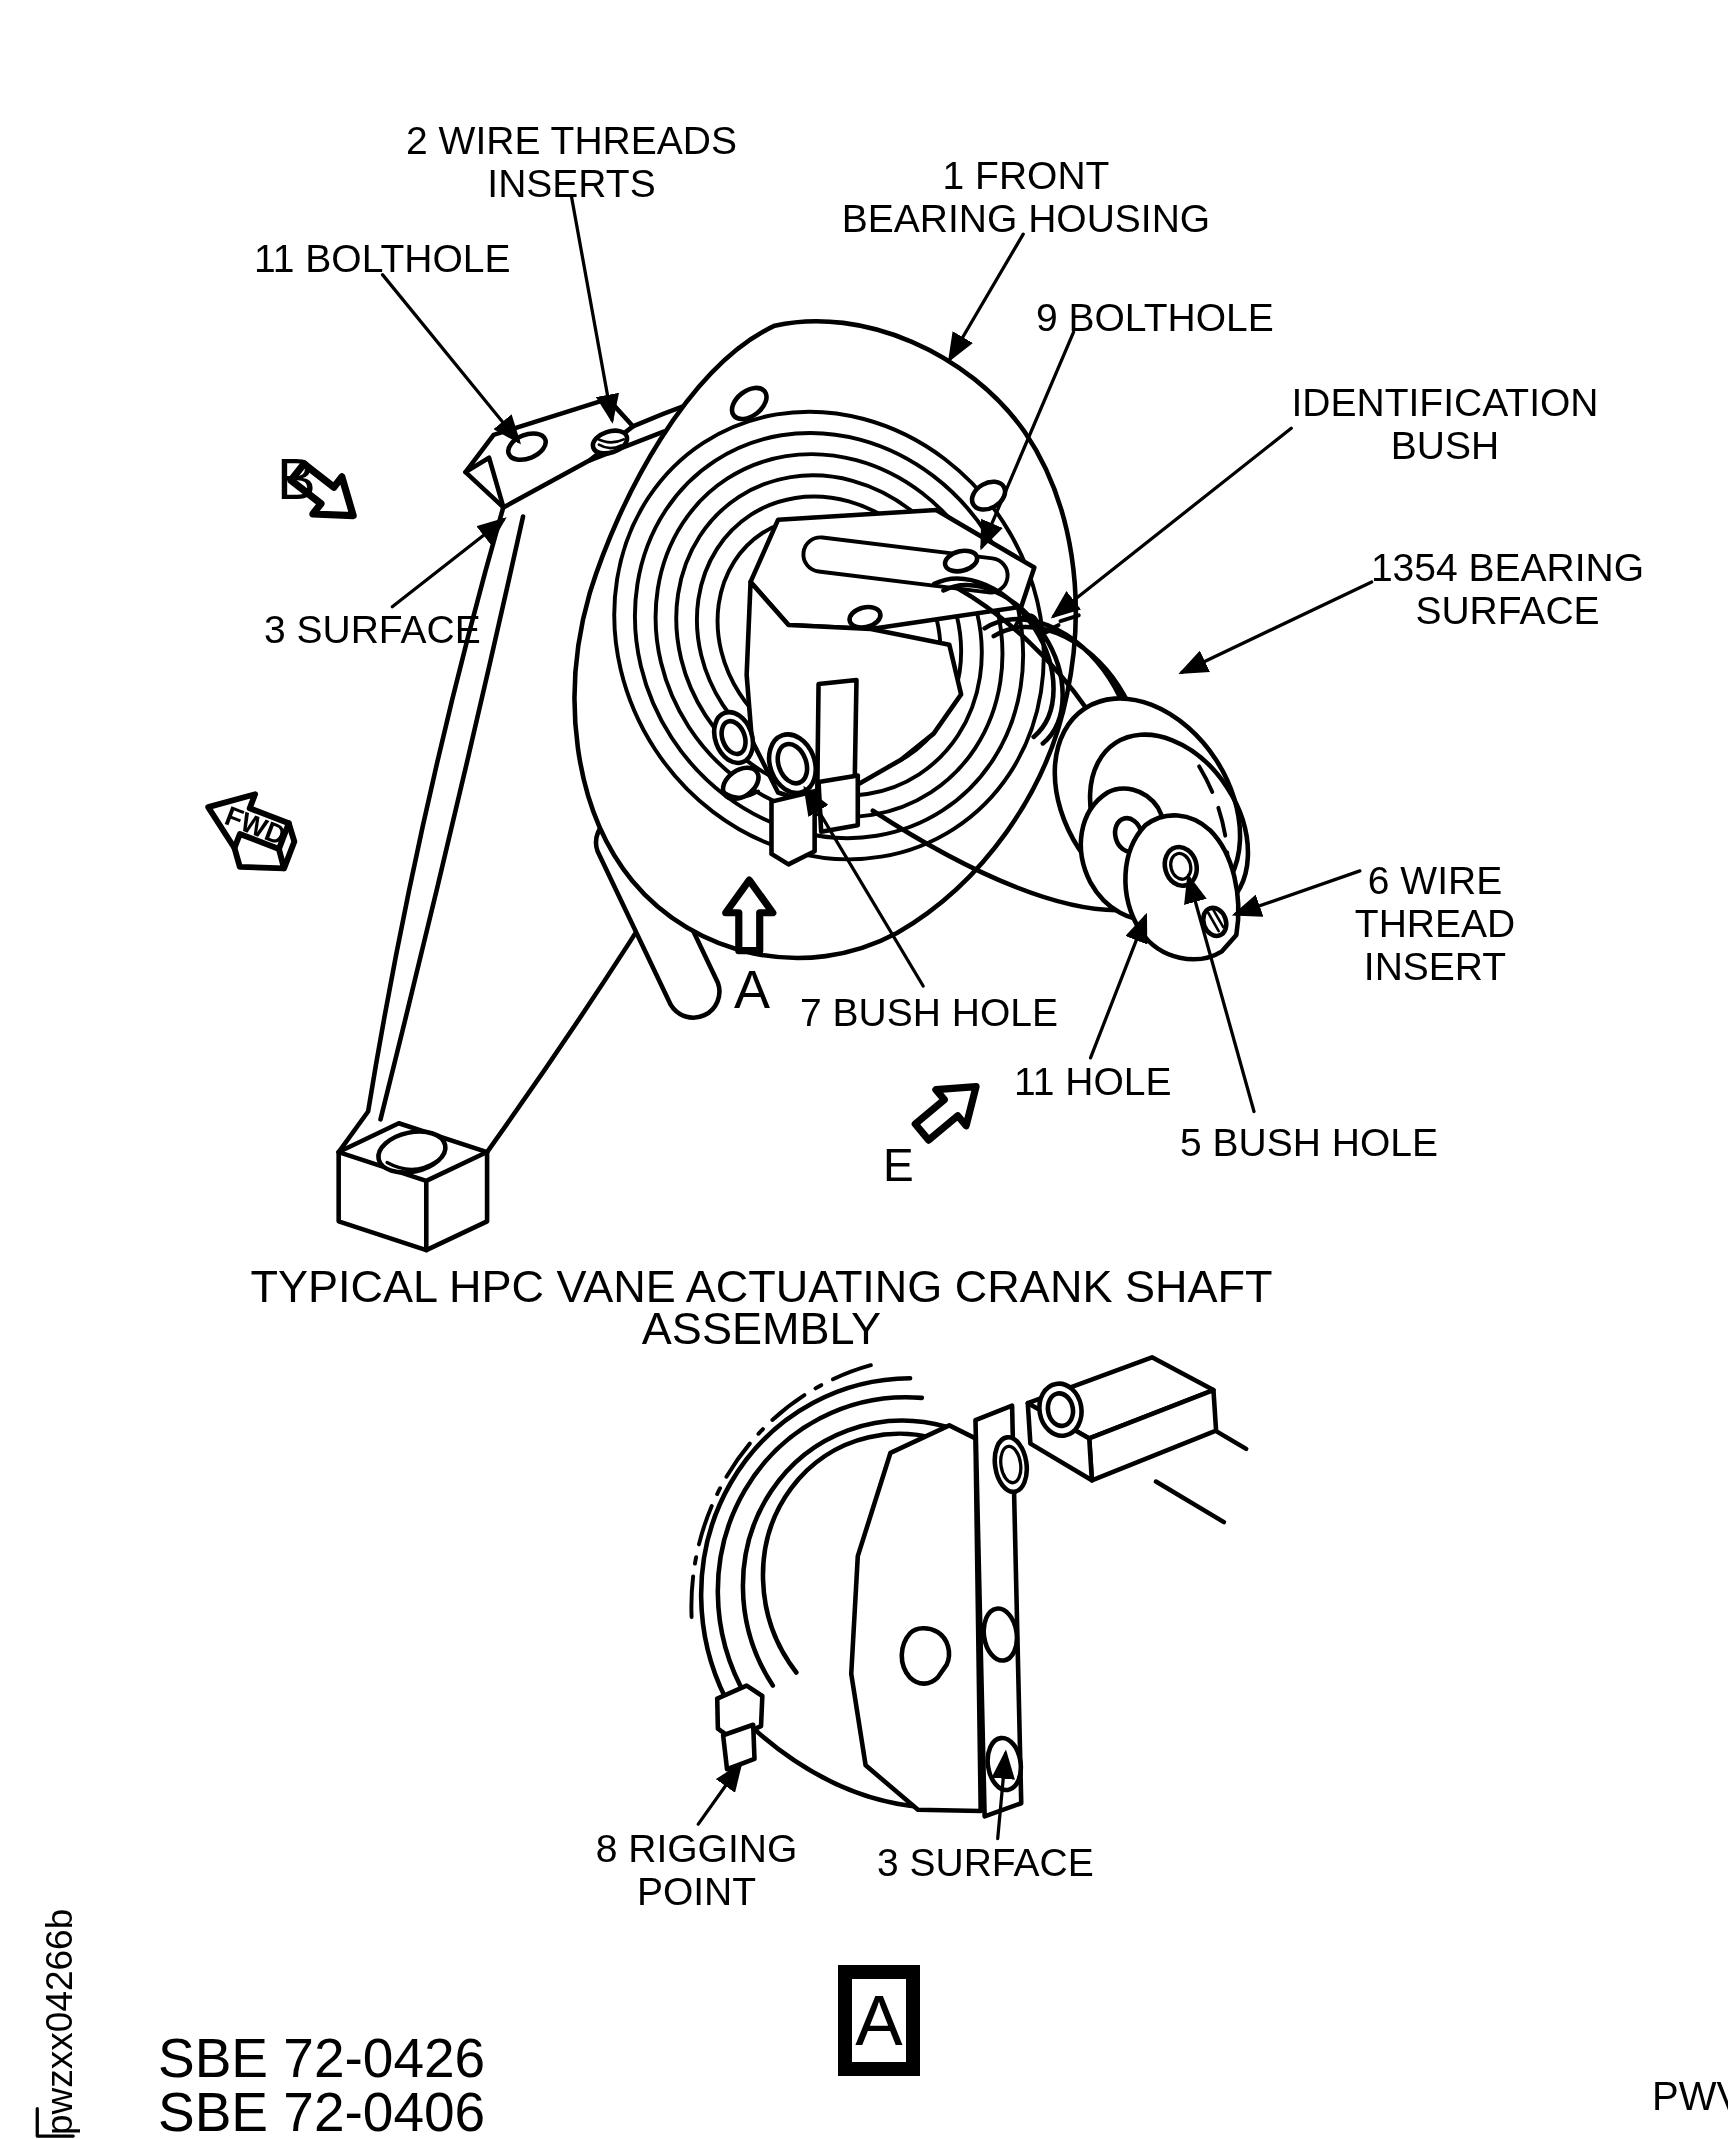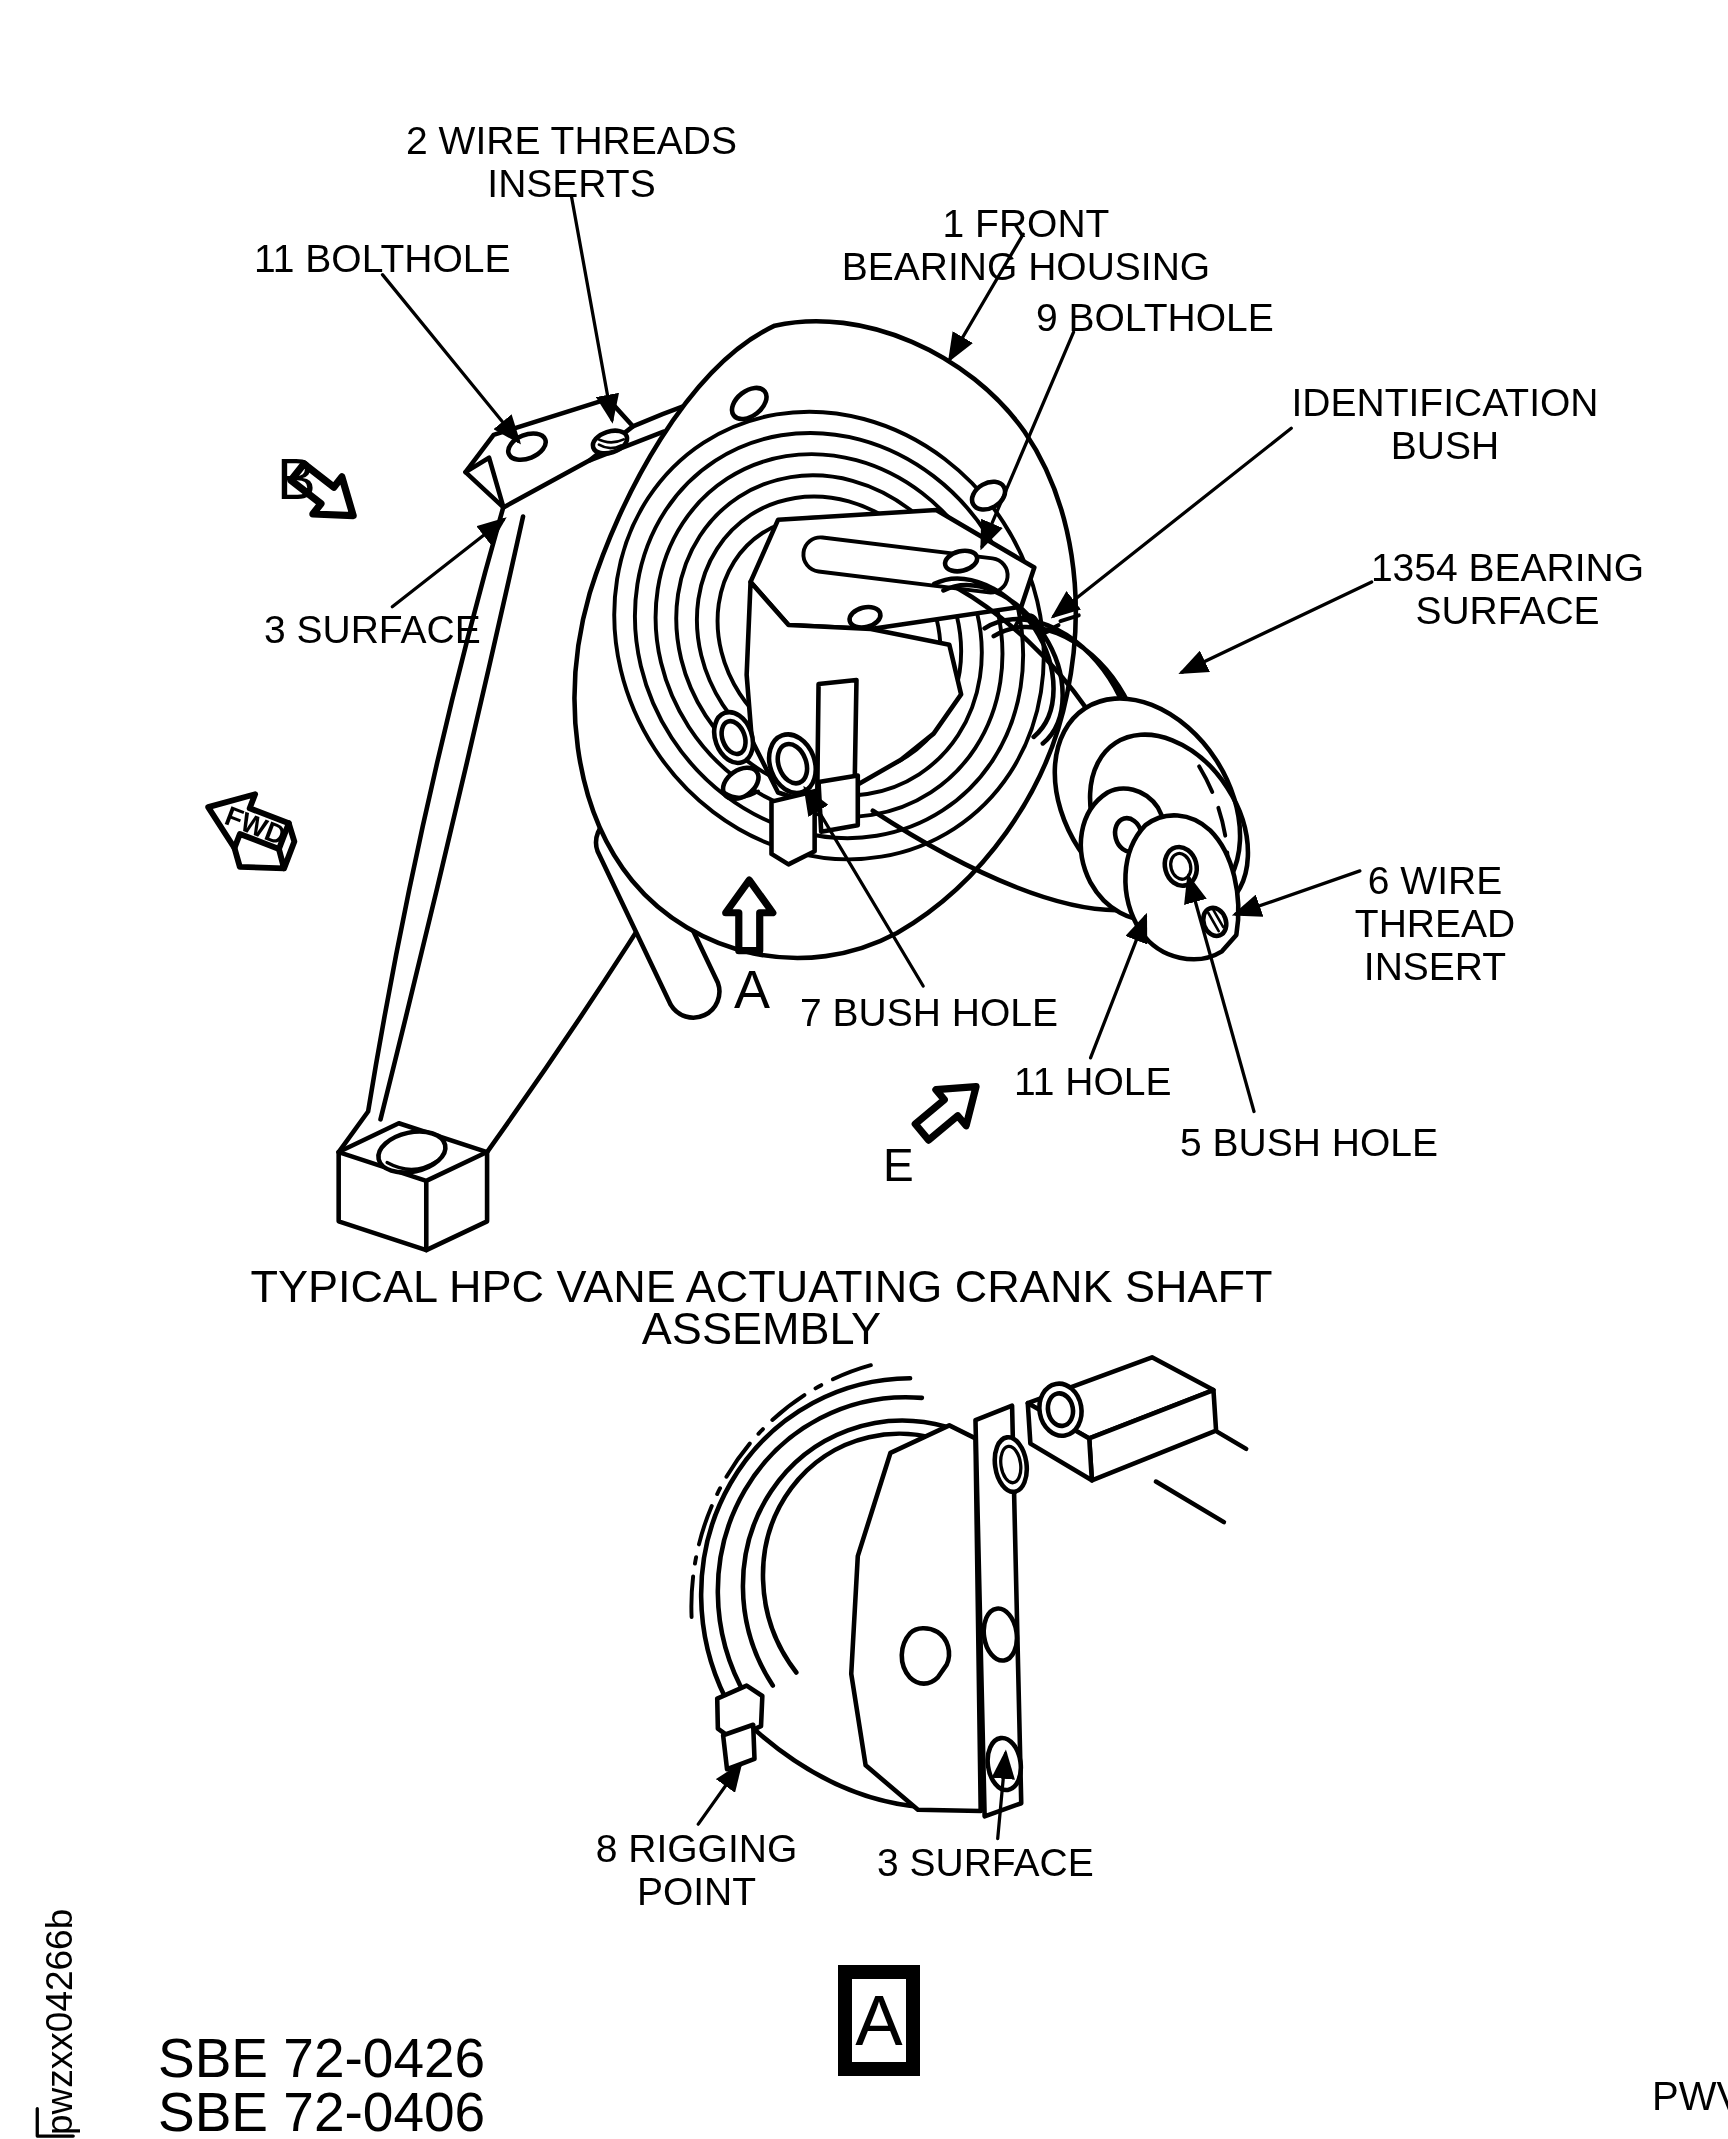--- a/index.html
+++ b/index.html
@@ -195,21 +195,21 @@
     </g>
 
     <g stroke-width="5">
       <path d="M 57,3225 L 57,3267 L 112,3267"></path>
     </g>
   </svg>
 
   <div class="lbl ctr" style="left:382px;top:119px;width:379px;">2 WIRE THREADS
 INSERTS</div>
 
-  <div class="lbl ctr" style="left:830px;top:154px;width:392px;margin-top:48px;">1 FRONT
+  <div class="lbl ctr" style="left:830px;top:154px;width:392px;">1 FRONT
 BEARING HOUSING</div>
 
   <div class="lbl" style="left:254px;top:237px;">11 BOLTHOLE</div>
 
   <div class="lbl" style="left:1036px;top:296px;">9 BOLTHOLE</div>
 
   <div class="lbl ctr" style="left:1262px;top:381px;width:366px;">IDENTIFICATION
 BUSH</div>
 
   <div class="lbl ctr" style="left:1321px;top:546px;width:373px;">1354 BEARING

